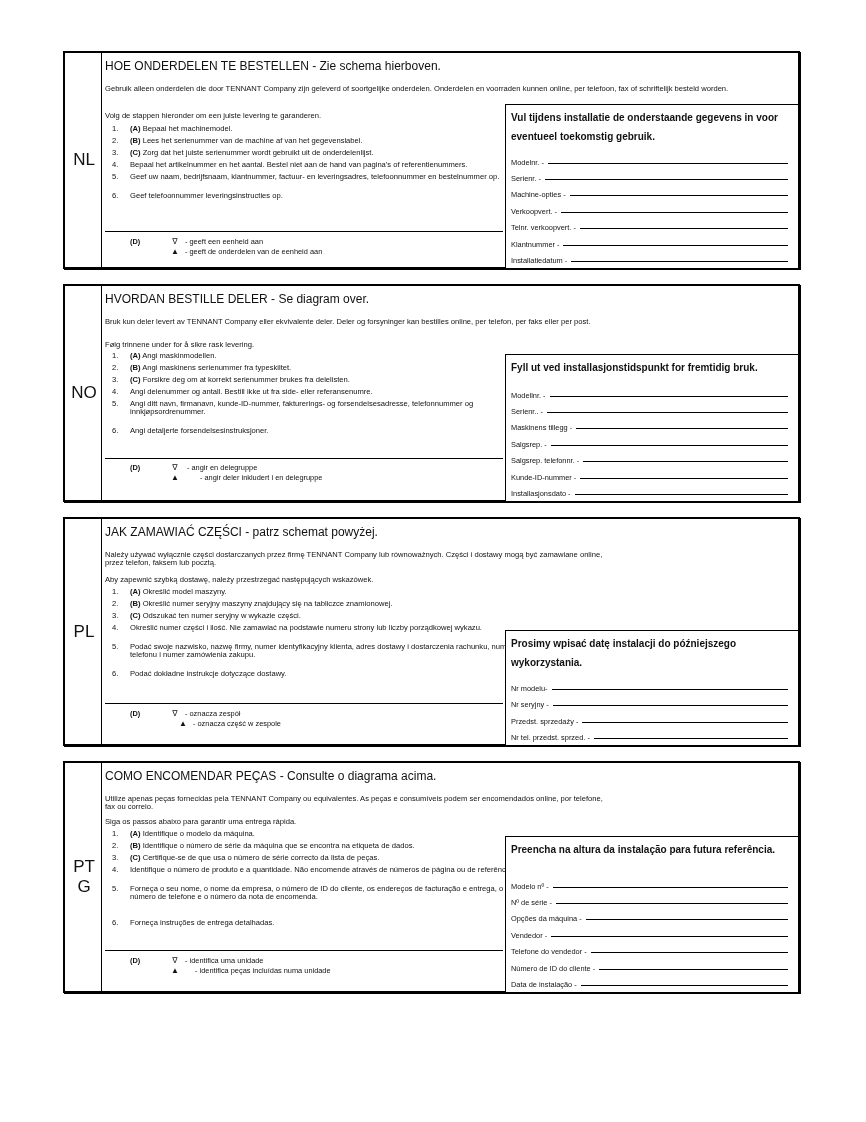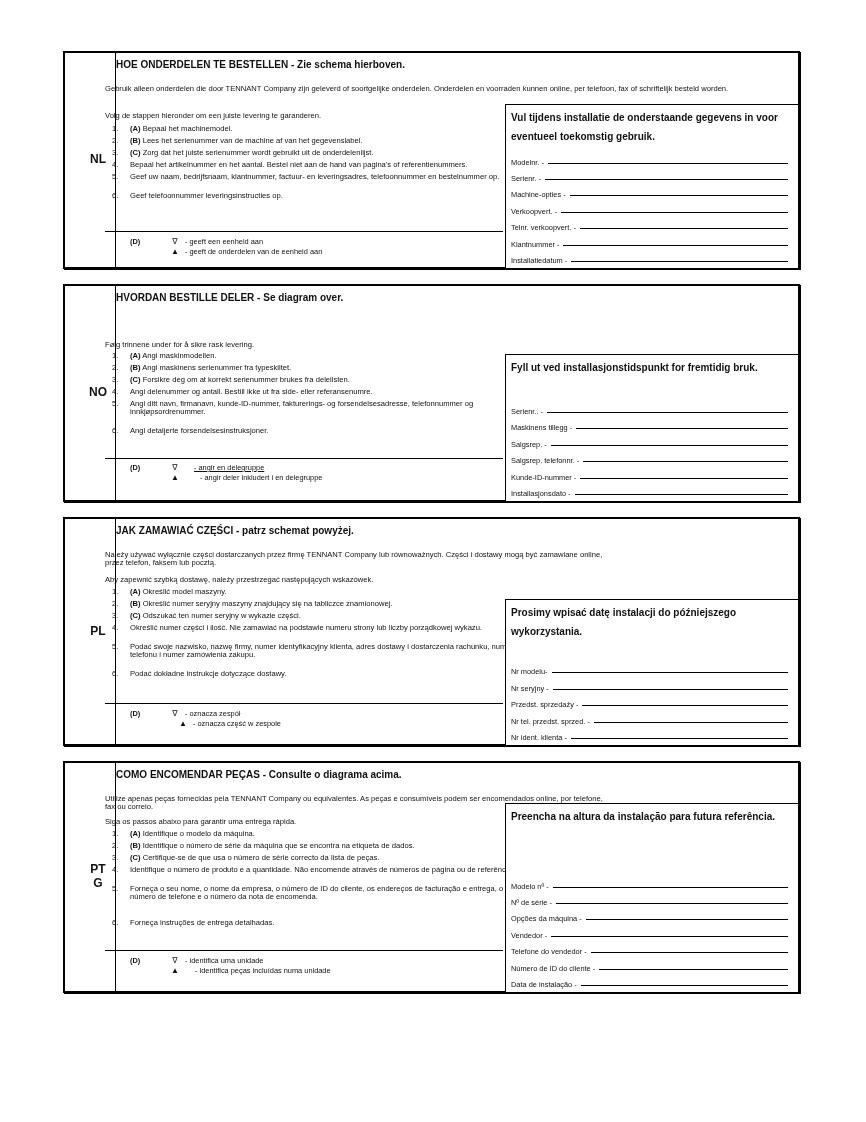--- a/index.html
+++ b/index.html
@@ -1,20 +1,20 @@
 <!DOCTYPE html>
 <html><head>
 <meta charset="utf-8">
 <style>
   html, body { margin: 0; padding: 0; background: #ffffff; }
   body { width: 866px; height: 1122px; position: relative; font-family: "Liberation Sans", sans-serif; color: #111; }
   .section { position: absolute; left: 63px; width: 737px; border: 2px solid #000; box-shadow: 1px 1px 0 #000; box-sizing: border-box; background: #fff; }
-  .lang { position: absolute; left: 16px; top: 0; bottom: 0; width: 34px; border-right: 1px solid #000; display: flex; align-items: center; justify-content: center; font-weight: bold; font-size: 12px; text-align: center; line-height: 1.15; }
+  .lang { position: absolute; left: 2px; top: 0; bottom: 0; width: 34px; border-right: 1px solid #000; display: flex; align-items: center; justify-content: center; font-weight: normal; font-size: 17px; text-align: center; line-height: 1.15; }
   .content { position: absolute; left: 40px; top: 0; right: 0; bottom: 0; font-size: 7.6px; }
-  .title { position: absolute; top: 6px; left: 0; font-weight: bold; font-size: 10px; margin-left: 11px; }
+  .title { position: absolute; top: 6px; left: 0; font-weight: normal; font-size: 12px; }
   .intro { position: absolute; left: 0; right: 20px; line-height: 1.05; }
   .follow { position: absolute; left: 0; }
   .steps { position: absolute; left: 0; width: 410px; margin: 0; padding: 0; list-style: none; }
   .step { position: relative; padding-left: 25px; line-height: 1.05; }
   .step .num { position: absolute; left: 7px; top: 0; }
   .step b { font-weight: bold; }
   .divider { position: absolute; left: 0; width: 398px; border-top: 1px solid #000; }
   .legend { position: absolute; left: 25px; font-size: 7.4px; }
   .legend .d { position: absolute; left: 0; top: 0; font-weight: bold; }
   .legend .row { position: absolute; left: 38px; white-space: nowrap; }
@@ -82,39 +82,44 @@
             <span class="lbl">Installatiedatum -</span>
             <span class="line"></span>
           </div>
         </div>
       </div>
     </div>
     <div class="section" style="top: 284px; height: 218px;">
       <div class="lang">NO</div>
       <div class="content">
         <div class="title">HVORDAN BESTILLE DELER - Se diagram over.</div>
+        <div class="intro" style="top: 32px; right: 190px;">Bruk kun deler levert av TENNANT Company eller ekvivalente deler. Deler og forsyninger kan bestilles online, per telefon, per faks eller per post.</div>
         <div class="follow" style="top: 54px;">Følg trinnene under for å sikre rask levering.</div>
         <ul class="steps" style="top: 66px;">
           <li class="step" style="margin-top: 0px;"><span class="num">1.</span><b>(A)</b><span> Angi maskinmodellen.</span></li>
           <li class="step" style="margin-top: 4px;"><span class="num">2.</span><b>(B)</b><span> Angi maskinens serienummer fra typeskiltet.</span></li>
           <li class="step" style="margin-top: 4px;"><span class="num">3.</span><b>(C)</b><span> Forsikre deg om at korrekt serienummer brukes fra delelisten.</span></li>
           <li class="step" style="margin-top: 4px;"><span class="num">4.</span><span>Angi delenummer og antall. Bestill ikke ut fra side- eller referansenumre.</span></li>
           <li class="step" style="margin-top: 4px;"><span class="num">5.</span><span>Angi ditt navn, firmanavn, kunde-ID-nummer, fakturerings- og forsendelsesadresse, telefonnummer og innkjøpsordrenummer.</span></li>
           <li class="step" style="margin-top: 11px;"><span class="num">6.</span><span>Angi detaljerte forsendelsesinstruksjoner.</span></li>
         </ul>
         <div class="divider" style="top: 172px;"></div>
         <div class="legend" style="top: 177px;">
           <span class="d">(D)</span>
-          <div class="row" style="top: 0px;"><span class="sym">∇</span><span style="margin-left: 12px; text-decoration: underline;">- angir en delegruppe</span></div>
+          <div class="row" style="top: 0px;"><span class="sym">∇</span><span style="margin-left: 5px;">- angir en delegruppe</span></div>
           <div class="row" style="top: 10px;"><span class="sym">▲</span><span style="margin-left: 18px;">- angir deler inkludert i en delegruppe</span></div>
         </div>
       </div>
       <div class="form" style="height: 148px;">
         <div class="form-title">Fyll ut ved installasjonstidspunkt for fremtidig bruk.</div>
         <div class="fields">
+          <div class="field">
+            <span class="lbl">Modellnr. -</span>
+            <span class="line"></span>
+          </div>
           <div class="field">
             <span class="lbl">Serienr.. -</span>
             <span class="line"></span>
           </div>
           <div class="field">
             <span class="lbl">Maskinens tillegg -</span>
             <span class="line"></span>
           </div>
           <div class="field">
             <span class="lbl">Salgsrep. -</span>
@@ -149,41 +154,37 @@
           <li class="step" style="margin-top: 11px;"><span class="num">5.</span><span>Podać swoje nazwisko, nazwę firmy, numer identyfikacyjny klienta, adres dostawy i dostarczenia rachunku, numer telefonu i numer zamówienia zakupu.</span></li>
           <li class="step" style="margin-top: 11px;"><span class="num">6.</span><span>Podać dokładne instrukcje dotyczące dostawy.</span></li>
         </ul>
         <div class="divider" style="top: 184px;"></div>
         <div class="legend" style="top: 190px;">
           <span class="d">(D)</span>
           <div class="row" style="top: 0px;"><span class="sym">∇</span><span style="margin-left: 3px;">- oznacza zespół</span></div>
           <div class="row" style="top: 10px; margin-left: 8px;"><span class="sym">▲</span><span style="margin-left: 3px;">- oznacza część w zespole</span></div>
         </div>
       </div>
-      <div class="form" style="height: 147px;">
+      <div class="form" style="height: 116px;">
         <div class="form-title">Prosimy wpisać datę instalacji do późniejszego wykorzystania.</div>
         <div class="fields">
           <div class="field">
             <span class="lbl">Nr modelu-</span>
             <span class="line"></span>
           </div>
           <div class="field">
             <span class="lbl">Nr seryjny -</span>
             <span class="line"></span>
           </div>
           <div class="field">
             <span class="lbl">Przedst. sprzedaży -</span>
             <span class="line"></span>
           </div>
           <div class="field">
             <span class="lbl">Nr tel. przedst. sprzed. -</span>
-            <span class="line"></span>
-          </div>
-          <div class="field">
-            <span class="lbl">Nr ident. klienta -</span>
             <span class="line"></span>
           </div>
         </div>
       </div>
     </div>
     <div class="section" style="top: 761px; height: 232px;">
       <div class="lang" style="white-space: pre-line;">PT
 G</div>
       <div class="content">
         <div class="title">COMO ENCOMENDAR PEÇAS - Consulte o diagrama acima.</div>
@@ -197,21 +198,21 @@
           <li class="step" style="margin-top: 11px;"><span class="num">5.</span><span>Forneça o seu nome, o nome da empresa, o número de ID do cliente, os endereços de facturação e entrega, o número de telefone e o número da nota de encomenda.</span></li>
           <li class="step" style="margin-top: 18px;"><span class="num">6.</span><span>Forneça instruções de entrega detalhadas.</span></li>
         </ul>
         <div class="divider" style="top: 187px;"></div>
         <div class="legend" style="top: 193px;">
           <span class="d">(D)</span>
           <div class="row" style="top: 0px;"><span class="sym">∇</span><span style="margin-left: 3px;">- identifica uma unidade</span></div>
           <div class="row" style="top: 10px;"><span class="sym">▲</span><span style="margin-left: 13px;">- identifica peças incluídas numa unidade</span></div>
         </div>
       </div>
-      <div class="form" style="height: 190px;">
+      <div class="form" style="height: 157px;">
         <div class="form-title">Preencha na altura da instalação para futura referência.</div>
         <div class="fields">
           <div class="field">
             <span class="lbl">Modelo nº -</span>
             <span class="line"></span>
           </div>
           <div class="field">
             <span class="lbl">Nº de série -</span>
             <span class="line"></span>
           </div>

